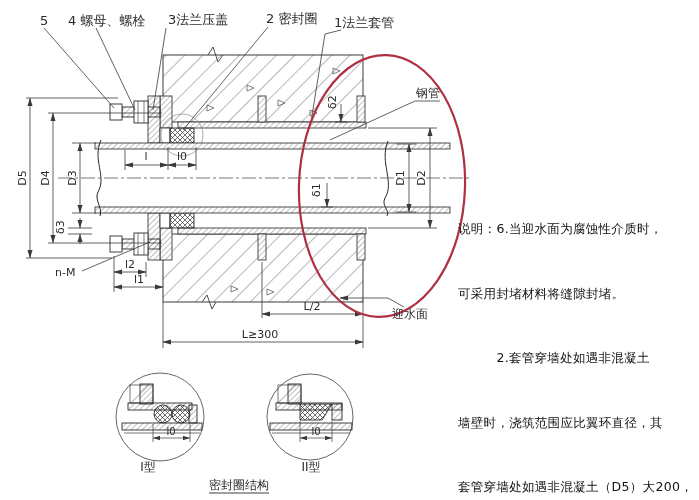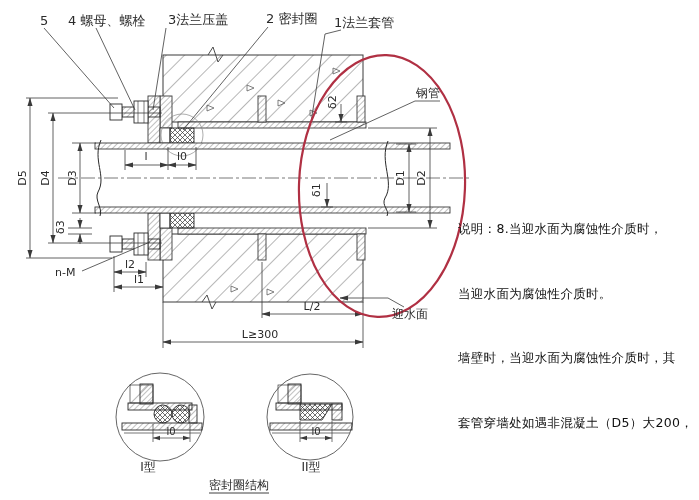--- a/index.html
+++ b/index.html
@@ -242,23 +242,24 @@
     <line x1="300" y1="438" x2="332" y2="438" stroke="#3a3a3a" stroke-width="0.7" marker-start="url(#ar)" marker-end="url(#ar)"></line>
     <text x="316" y="435" font-size="10" text-anchor="middle">l0</text>
     <text x="311" y="471" font-size="12" text-anchor="middle">II型</text>
   </g>
 
   <text x="239" y="489" font-size="12" text-anchor="middle">密封圈结构</text>
   <line x1="209" y1="493" x2="269" y2="493" stroke="#2a2a2a" stroke-width="0.9"></line>
 </svg>
 
 <div class="notes">
-  <div>说明：8.当迎水面为腐蚀性介质时，</div>
-  <div>当迎水面为腐蚀性介质时。</div>
-  <div>墙壁时，当迎水面为腐蚀性介质时，其</div>
+  <div>说明：6.当迎水面为腐蚀性介质时，</div>
+  <div>可采用封堵材料将缝隙封堵。</div>
+  <div>　　　2.套管穿墙处如遇非混凝土</div>
+  <div>墙壁时，浇筑范围应比翼环直径，其</div>
   <div>套管穿墙处如遇非混凝土（D5）大200，</div>
   
   
   
   
   
   
 </div>
 
 </div>

